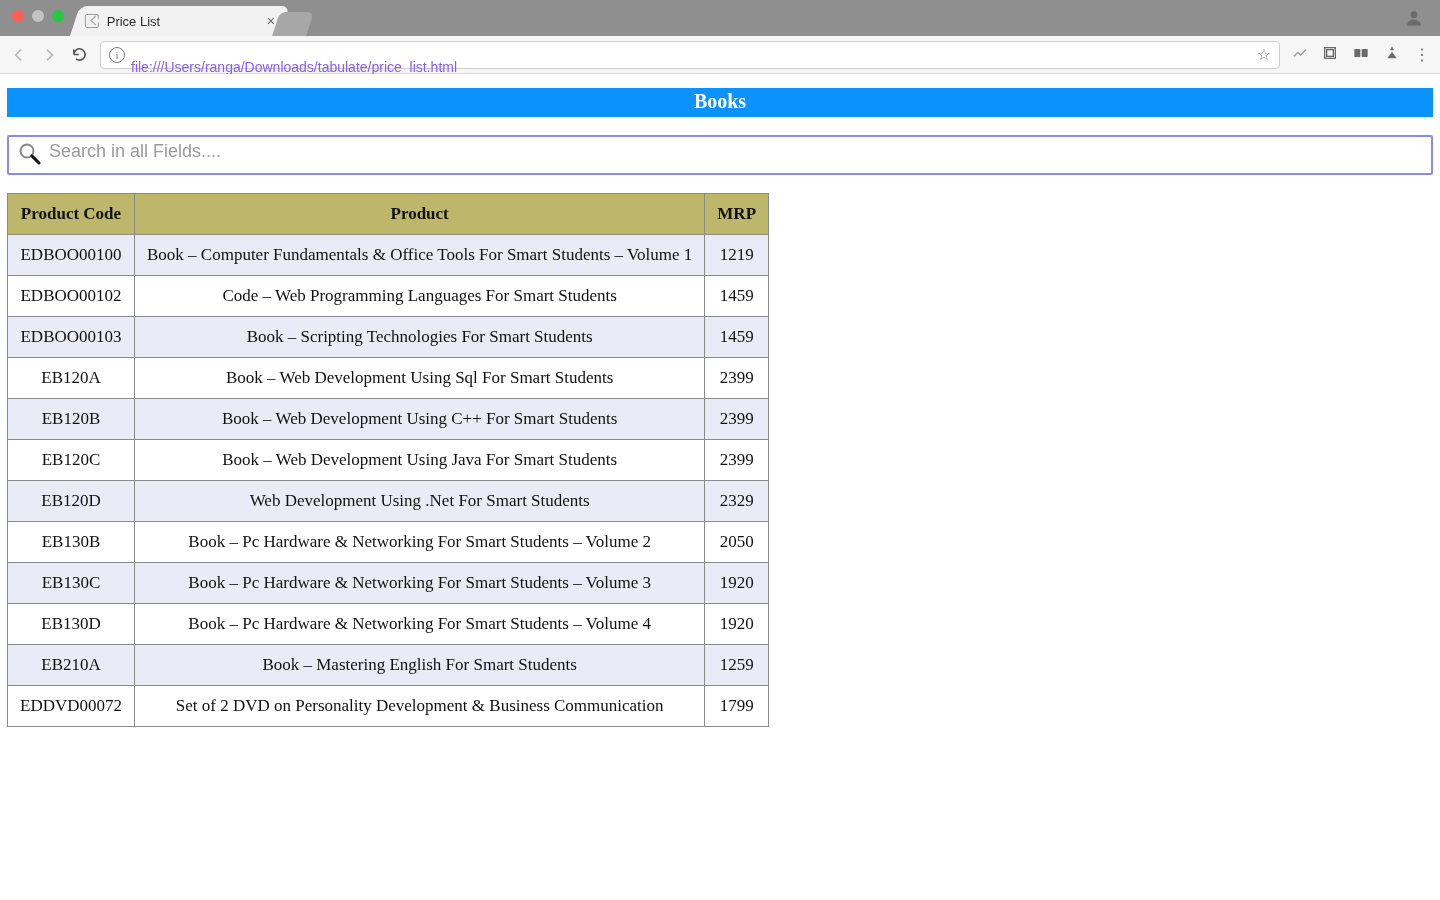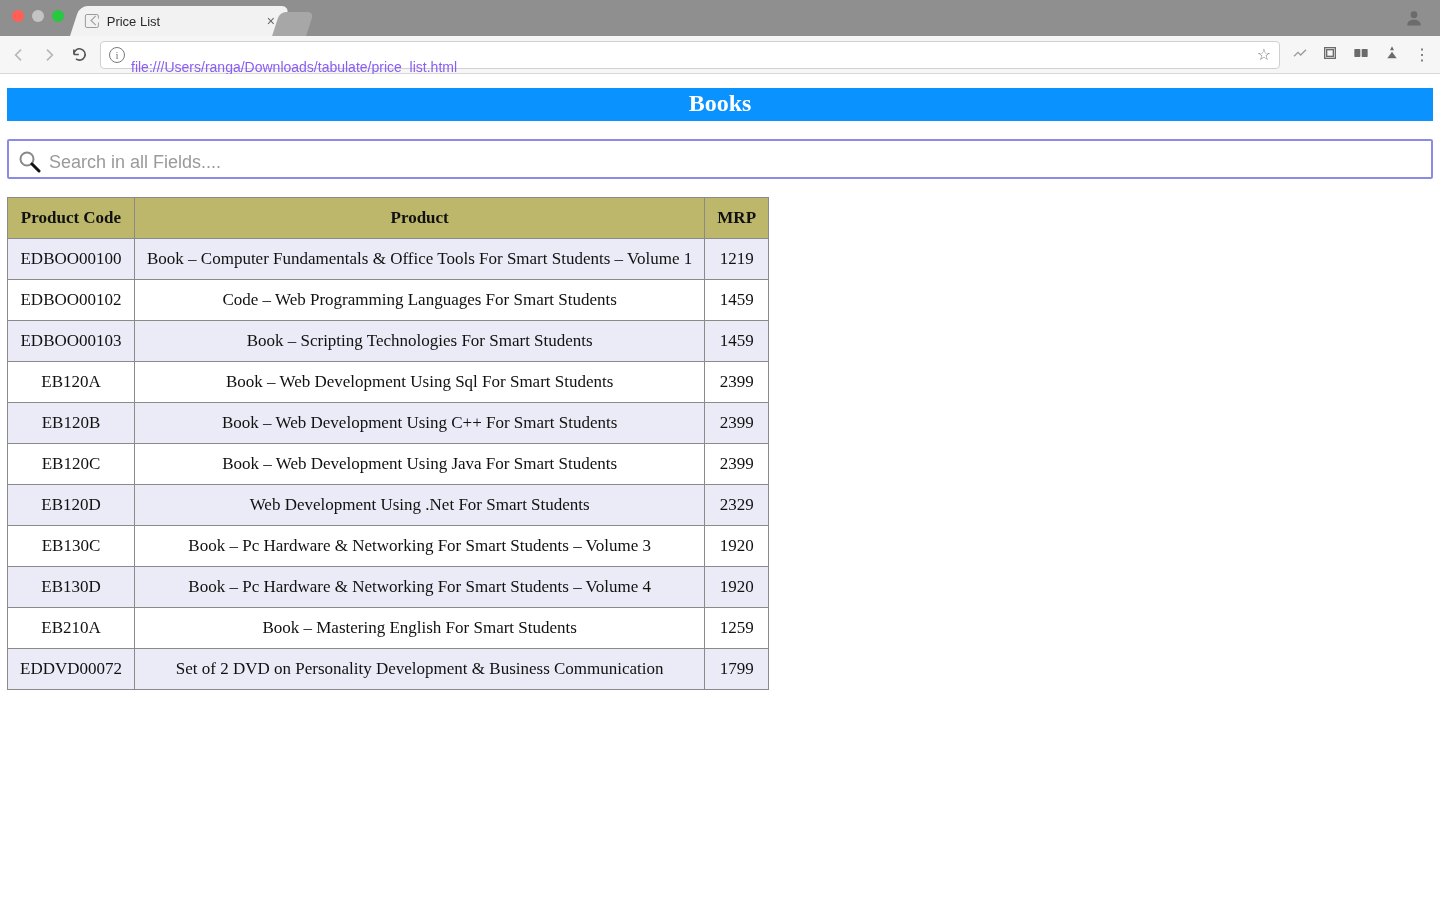--- a/index.html
+++ b/index.html
@@ -55,26 +55,26 @@
   }
   .omnibox .url-proto { color: #8b5cf6; margin-top: 24px; }
   .omnibox .star { margin-left: auto; color: #7a7a7a; font-size: 16px; }
   .right-icons { display: flex; gap: 14px; align-items: center; color: #6b6b6b; }
   .right-icons span { font-size: 16px; }
   .spacer-top { height: 14px; background: #fff; }
 
   
   .page { flex: 1 1 auto; background: #fff; overflow: auto; padding: 0 7px; }
   .banner {
-    background: #0a92ff; color: #fff; font-weight: 700; font-size: 24px;
+    background: #0a92ff; color: #fff; font-weight: 700; font-size: 20px;
     text-align: center; padding: 2px 0 4px; font-family: Georgia, "Times New Roman", serif;
   }
   .searchwrap {
     margin-top: 18px; border: 2px solid #8b8be6; border-radius: 2px;
-    display: flex; align-items: flex-end; padding: 4px 8px; height: 40px;
+    display: flex; align-items: flex-start; padding: 4px 8px; height: 40px;
   }
   .searchwrap .mag { width: 24px; height: 24px; margin-right: 8px; }
   .searchwrap input {
     flex: 1; border: none; outline: none; font-size: 18px; color: #222;
   }
   .searchwrap input::placeholder { color: #9a9a9a; }
 
   table.pl {
     margin-top: 18px; border-collapse: collapse; font-size: 17px;
     font-family: Georgia, "Times New Roman", serif; color: #111;
@@ -220,20 +220,25 @@
             <td>EB120C</td>
             <td>Book – Web Development Using Java For Smart Students</td>
             <td>2399</td>
           </tr>
           <tr>
             <td>EB120D</td>
             <td>Web Development Using .Net For Smart Students</td>
             <td>2329</td>
           </tr>
           <tr>
+            <td>EB130B</td>
+            <td>Book – Pc Hardware &amp; Networking For Smart Students – Volume 2</td>
+            <td>2050</td>
+          </tr>
+          <tr>
             <td>EB130C</td>
             <td>Book – Pc Hardware &amp; Networking For Smart Students – Volume 3</td>
             <td>1920</td>
           </tr>
           <tr>
             <td>EB130D</td>
             <td>Book – Pc Hardware &amp; Networking For Smart Students – Volume 4</td>
             <td>1920</td>
           </tr>
           <tr>

